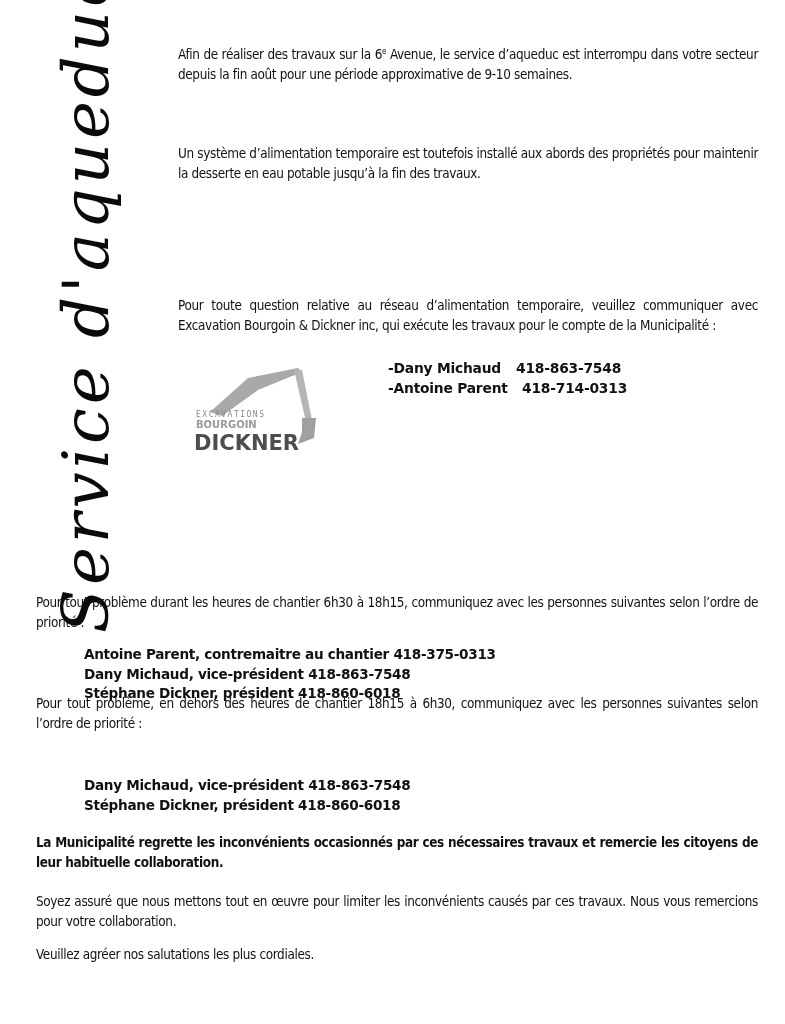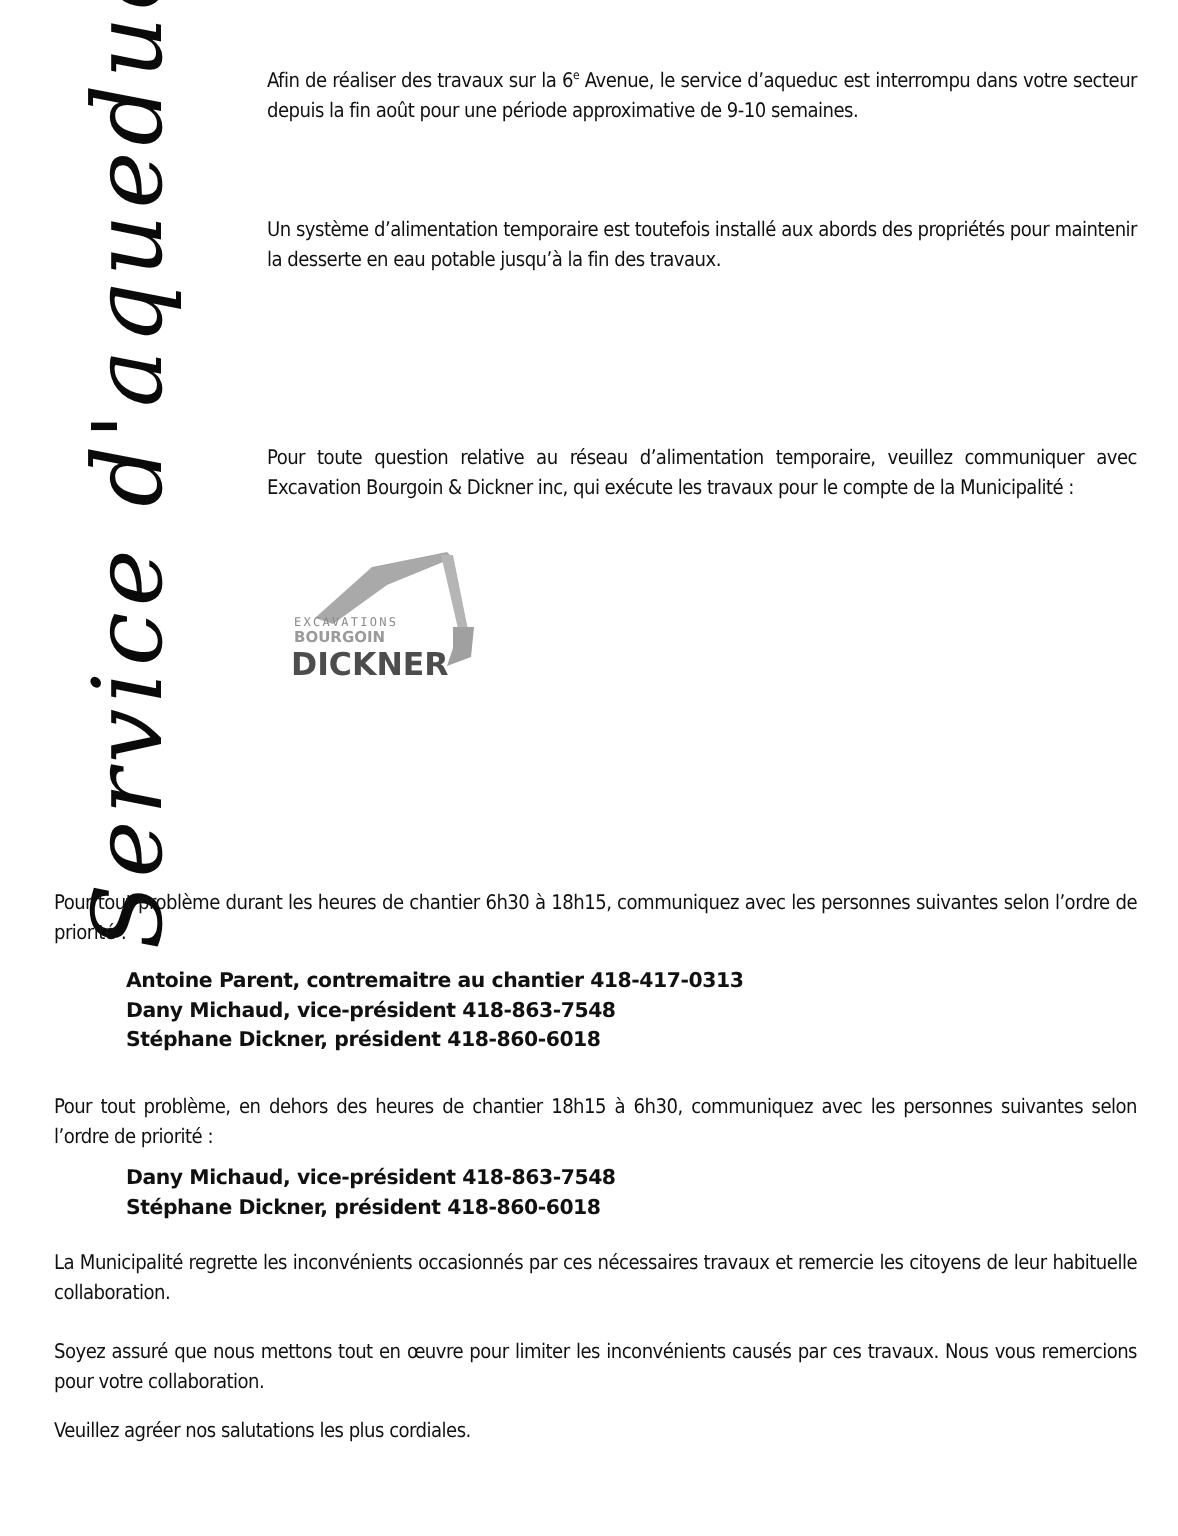--- a/index.html
+++ b/index.html
@@ -37,23 +37,23 @@
     .q { left: 178px; top: 260px; width: 580px; margin-top: 36px; }
     .contacts-top { position: absolute; left: 388px; top: 358px; font-weight: bold; font-size: 13.8px; line-height: 20px; letter-spacing: -0.2px; }
     .contacts-top .row { display: flex; }
     .contacts-top .name { width: 128px; }
     .contacts-top .row:nth-child(2) .phone { margin-left: 6px; }
     .logo { position: absolute; left: 190px; top: 360px; width: 150px; height: 100px; }
     .logo svg { width: 150px; height: 100px; }
     .s1 { left: 36px; top: 593px; width: 722px; }
     .list { position: absolute; left: 84px; font-weight: bold; font-size: 13.6px; line-height: 19.5px; letter-spacing: -0.3px; }
     .list1 { top: 645px; }
-    .s2 { left: 36px; top: 729px; width: 722px; }
+    .s2 { left: 36px; top: 694px; width: 722px; }
     .list2 { top: 776px; }
-    .s3 { left: 36px; top: 833px; width: 722px; }
+    .s3 { left: 36px; top: 833px; width: 722px; font-weight: bold; }
     .s4 { left: 36px; top: 892px; width: 722px; }
     .s5 { left: 36px; top: 945px; width: 722px; }
     sup { font-size: 8px; vertical-align: super; line-height: 0; }
   </style>
 </head>
 <body>
 
 <div class="page">
 
   <div class="sidebar-title">Service d'aqueduc</div>
@@ -68,25 +68,35 @@
     <svg viewBox="0 0 150 100">
       <path d="M20 52 L58 18 L108 8 L112 12 L68 30 L32 56 Z" fill="#a9a9a9"></path>
       <path d="M104 10 L112 10 L122 60 L116 62 Z" fill="#b5b5b5"></path>
       <path d="M112 58 L126 58 L124 78 L108 84 L112 72 Z" fill="#a0a0a0"></path>
       <text x="6" y="57" font-family="DejaVu Sans Mono, monospace" font-size="8" fill="#8a8a8a" letter-spacing="1.5">EXCAVATIONS</text>
       <text x="6" y="68" font-family="DejaVu Sans, sans-serif" font-size="10" font-weight="bold" fill="#9a9a9a">BOURGOIN</text>
       <text x="4" y="90" font-family="DejaVu Sans, sans-serif" font-size="21" font-weight="bold" fill="#4d4d4d">DICKNER</text>
     </svg>
   </div>
 
+  <div class="contacts-top">
+    <div class="row">
+      <span class="name">-Dany Michaud</span>
+      <span class="phone">418-863-7548</span>
+    </div>
+    <div class="row">
+      <span class="name">-Antoine Parent</span>
+      <span class="phone">418-714-0313</span>
+    </div>
+  </div>
 
   <div class="p s1"><span>Pour tout problème </span><b>durant les heures de chantier 6h30 à 18h15</b><span>, communiquez avec les personnes suivantes selon l’ordre de priorité :</span></div>
 
   <div class="list list1">
-    <div>Antoine Parent, contremaitre au chantier 418-417-0313</div>
+    <div>Antoine Parent, contremaitre au chantier 418-375-0313</div>
     <div>Dany Michaud, vice-président 418-863-7548</div>
     <div>Stéphane Dickner, président 418-860-6018</div>
   </div>
 
   <div class="p s2"><span>Pour tout problème, </span><b>en dehors des heures de chantier 18h15 à 6h30</b><span>, communiquez avec les personnes suivantes selon l’ordre de priorité :</span></div>
 
   <div class="list list2">
     <div>Dany Michaud, vice-président 418-863-7548</div>
     <div>Stéphane Dickner, président 418-860-6018</div>
   </div>

